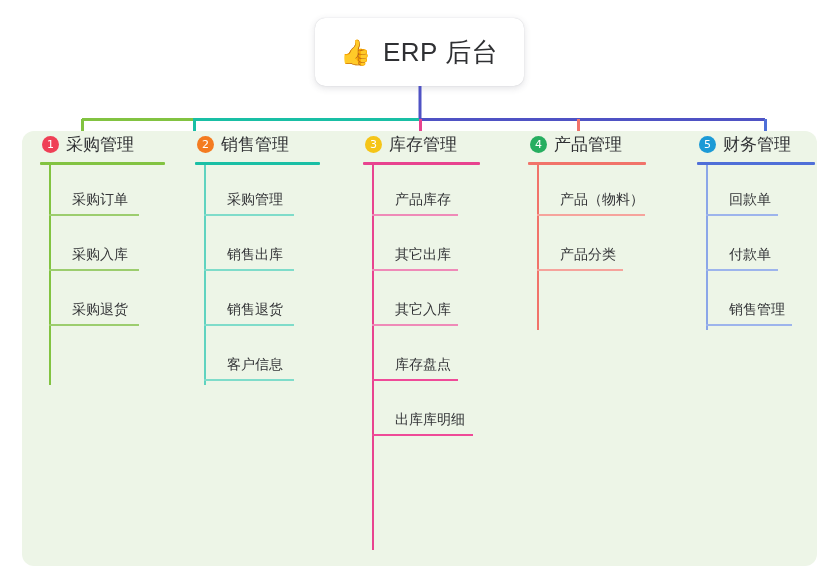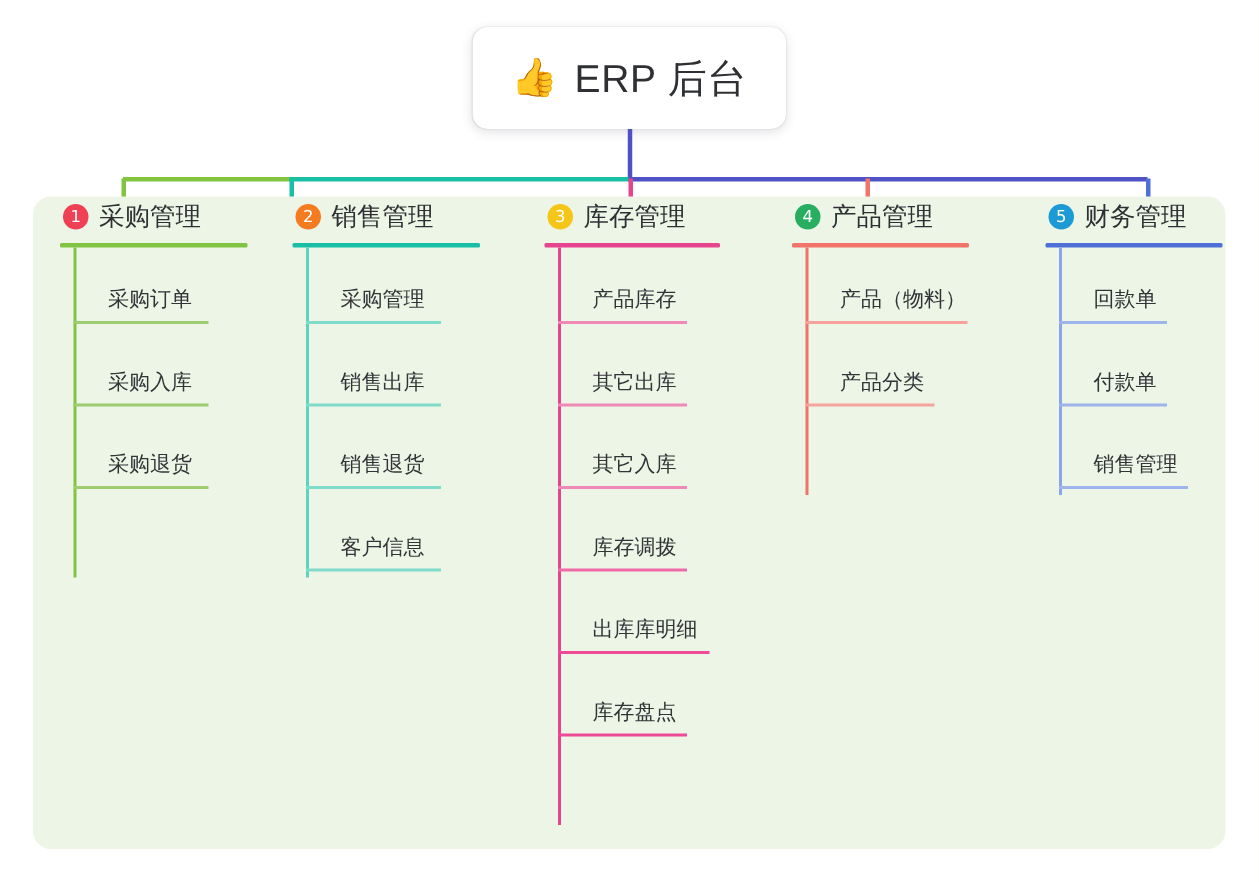--- a/index.html
+++ b/index.html
@@ -233,31 +233,27 @@
         </div>
         <div class="item">
           <span class="item-label">其它出库</span>
           <div class="item-rule" style="background:#ef8ab8; width:86px;"></div>
         </div>
         <div class="item">
           <span class="item-label">其它入库</span>
           <div class="item-rule" style="background:#ef8ab8; width:86px;"></div>
         </div>
         <div class="item">
-          <span class="item-label">库存调拨</span>
-          <div class="item-rule" style="background:#ef6aa7; width:86px;"></div>
+          <span class="item-label">库存盘点</span>
+          <div class="item-rule" style="background:#ef4a98; width:86px;"></div>
         </div>
         <div class="item">
           <span class="item-label">出库库明细</span>
           <div class="item-rule" style="background:#ef4a98; width:101px;"></div>
         </div>
-        <div class="item">
-          <span class="item-label">库存盘点</span>
-          <div class="item-rule" style="background:#ef4a98; width:86px;"></div>
-        </div>
       </div>
     </div>
 
     <div class="column" style="left:506px; width:130px;">
       <div class="col-head">
         <span class="badge" style="background:#27ae60;">4</span>
         <span class="col-title">产品管理</span>
       </div>
       <div class="head-rule" style="background:#f1736a; width:118px;"></div>
       <div class="items">

